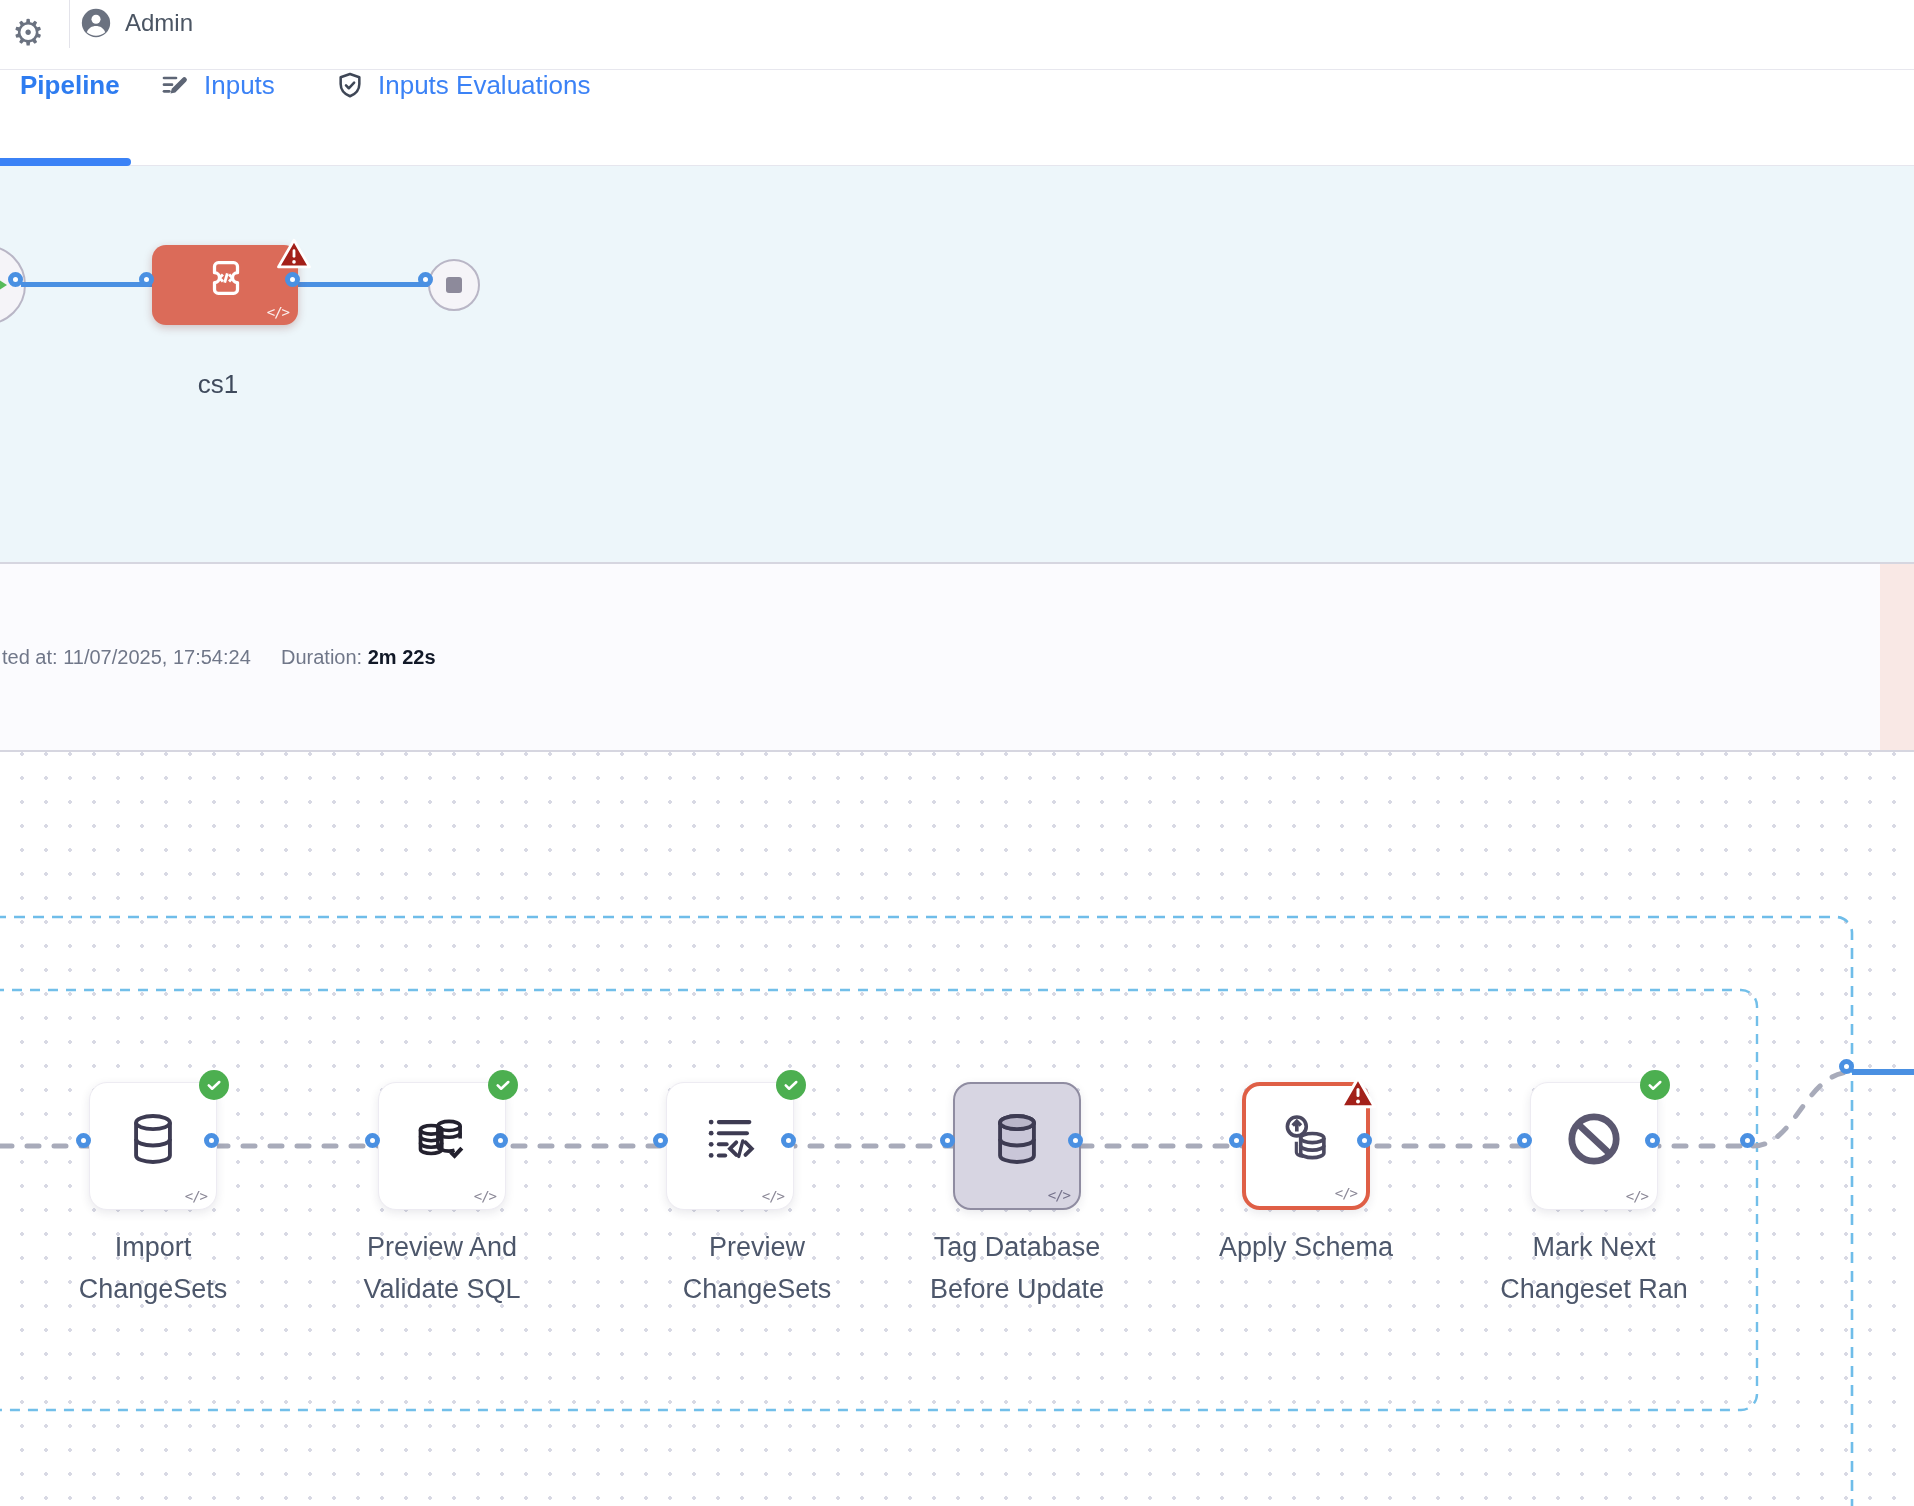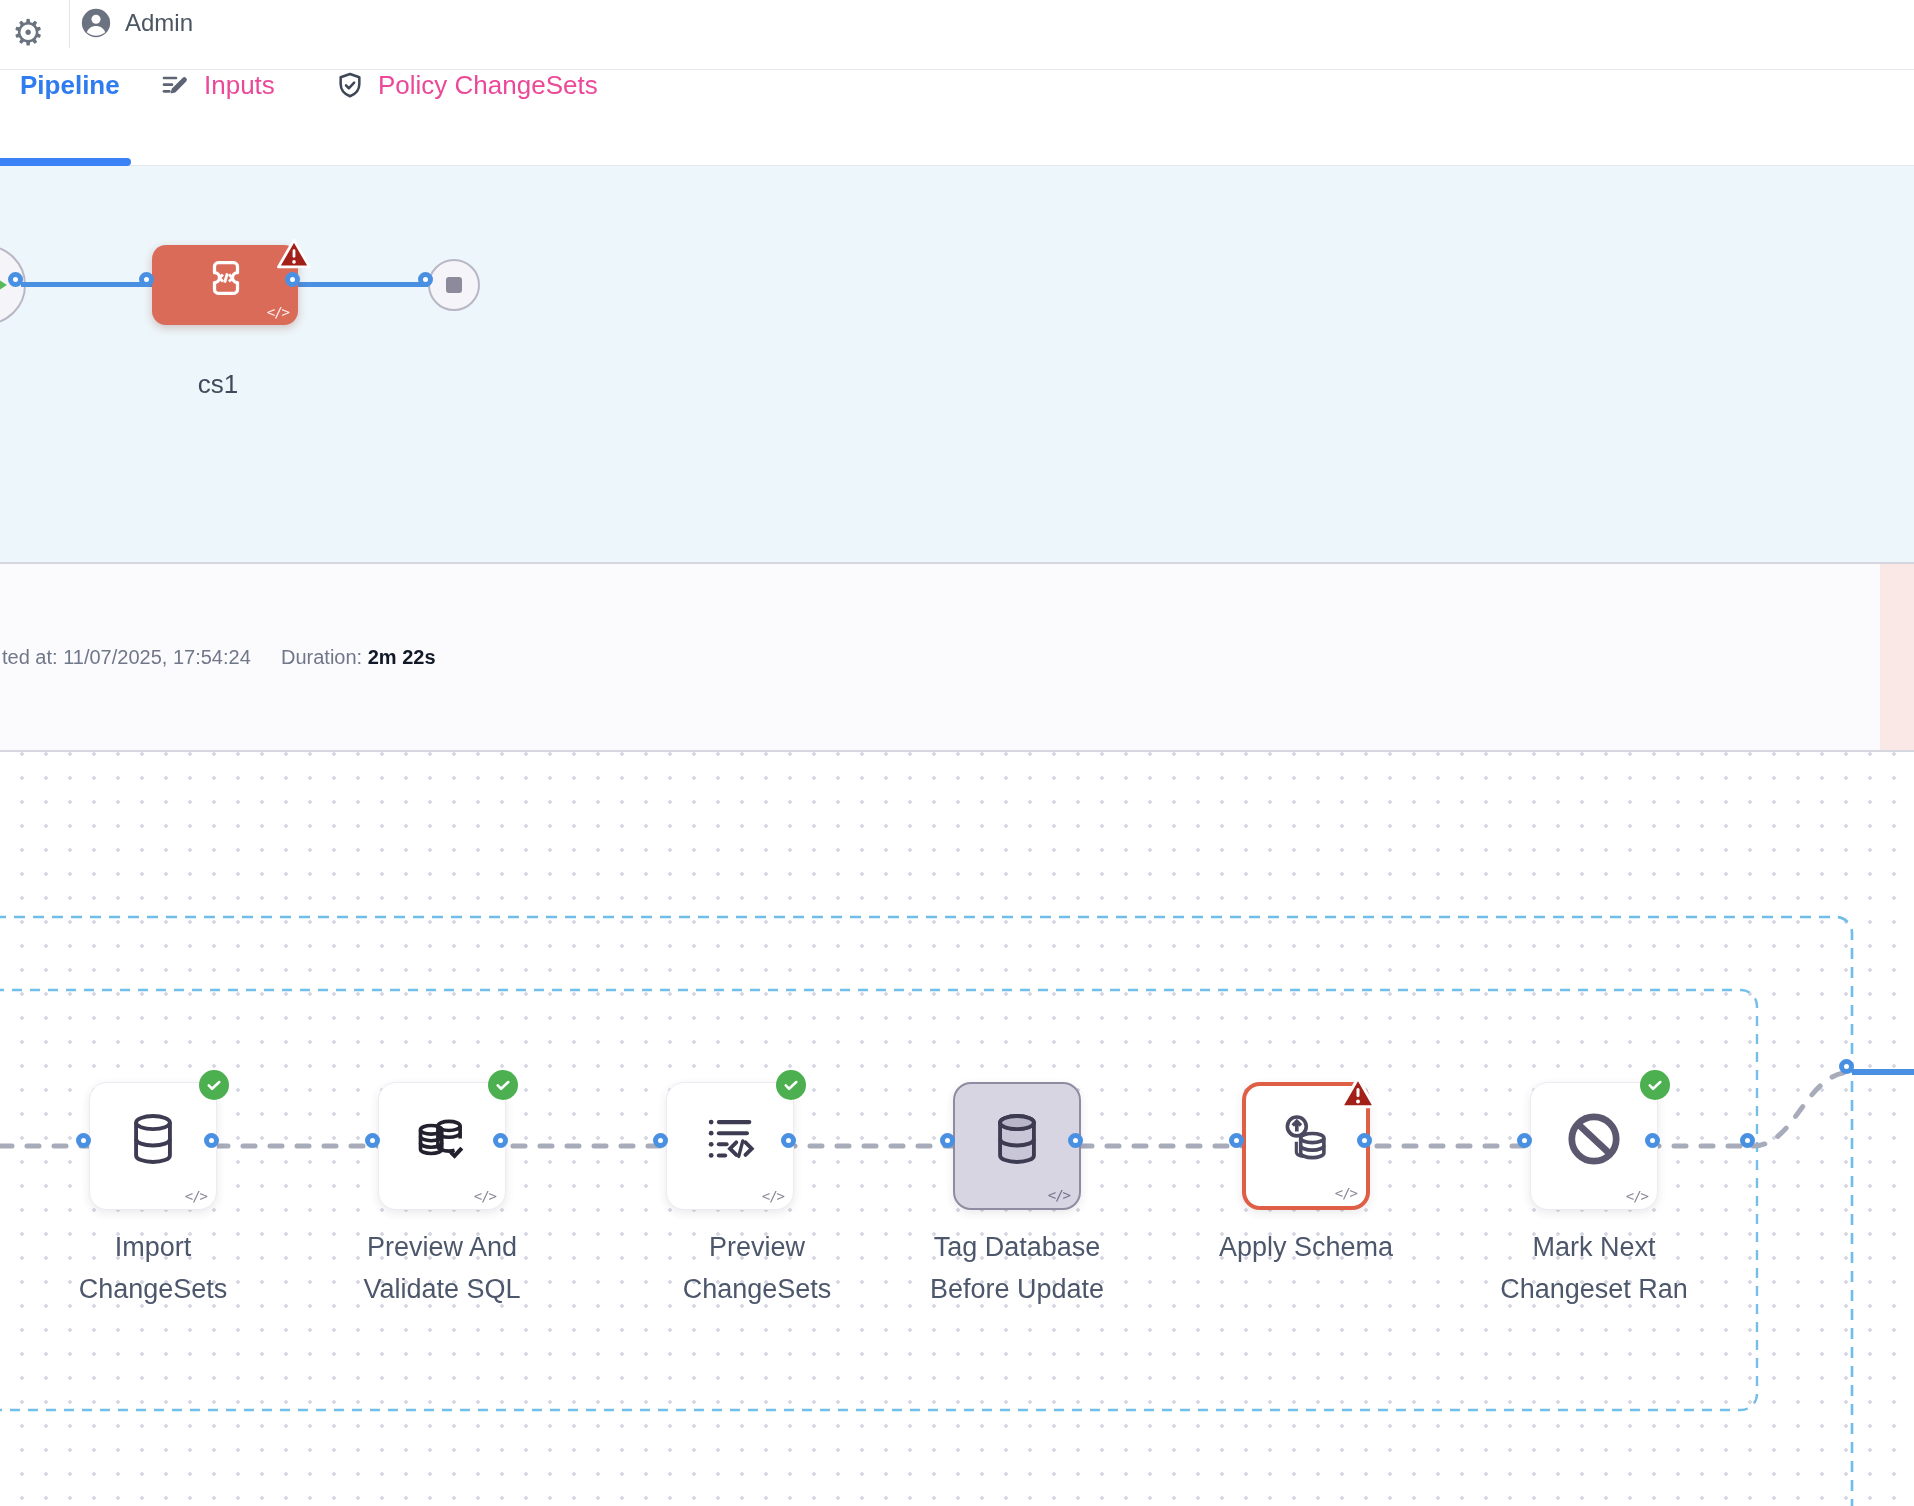--- a/index.html
+++ b/index.html
@@ -13,21 +13,21 @@
   #gear { position:absolute; left:12px; top:2px; font-size:36px; color:#6b7280; line-height:62px; cursor:pointer;}
   #header-divider { position:absolute; left:69px; top:0; width:1px; height:48px; background:#e3e3ea; }
   #user-chip { position:absolute; left:79px; top:6px; display:flex; align-items:center; gap:12px; }
   #user-chip svg { display:block; }
   #user-name { font-size:24px; color:#4b5563; }
 
   
   #tabbar { position:absolute; left:0; top:70px; width:1914px; height:96px;
     background:#fff; border-bottom:1px solid #e6e6ee; }
   .tab { position:absolute; top:0; height:96px; display:flex; align-items:flex-start; gap:12px; cursor:pointer; }
-  .tab-label { font-size:26px; font-weight:500; color:#ec4899; }
+  .tab-label { font-size:26px; font-weight:500; color:#3b82f6; }
   #tab-pipeline { left:20px; }
   #tab-pipeline .tab-label { color:#2e7cf0; font-weight:700; }
   #tab-underline { position:absolute; left:0; top:88px; width:131px; height:8px;
     background:#3b82f6; border-radius:0 5px 5px 0; }
   #tab-inputs { left:160px; }
   #tab-policy { left:334px; }
   .tab-icon { display:block; }
 
   
   #canvas-top { position:absolute; left:0; top:166px; width:1914px; height:396px;
@@ -121,21 +121,21 @@
       <span class="tab-label">Inputs</span>
     </div>
 
     <div class="tab" id="tab-policy">
       <span class="tab-icon">
         <svg width="32" height="32" viewBox="0 0 24 24" fill="none" stroke="#3f4756" stroke-width="1.9" stroke-linecap="round" stroke-linejoin="round">
           <path d="M12 3l7 2.4v5.1c0 4.6-3 7.6-7 9.2-4-1.6-7-4.6-7-9.2V5.4Z"></path>
           <path d="M9 11.6l2.1 2.1 4-4.2"></path>
         </svg>
       </span>
-      <span class="tab-label">Policy ChangeSets</span>
+      <span class="tab-label">Inputs Evaluations</span>
     </div>
   </div>
 
   <div id="canvas-top">
     <div id="start-node"></div>
     <div id="start-play"></div>
 
     <div class="edge-blue" style="left:21px; width:131px;"></div>
     <div class="edge-blue" style="left:298px; width:133px;"></div>
 

